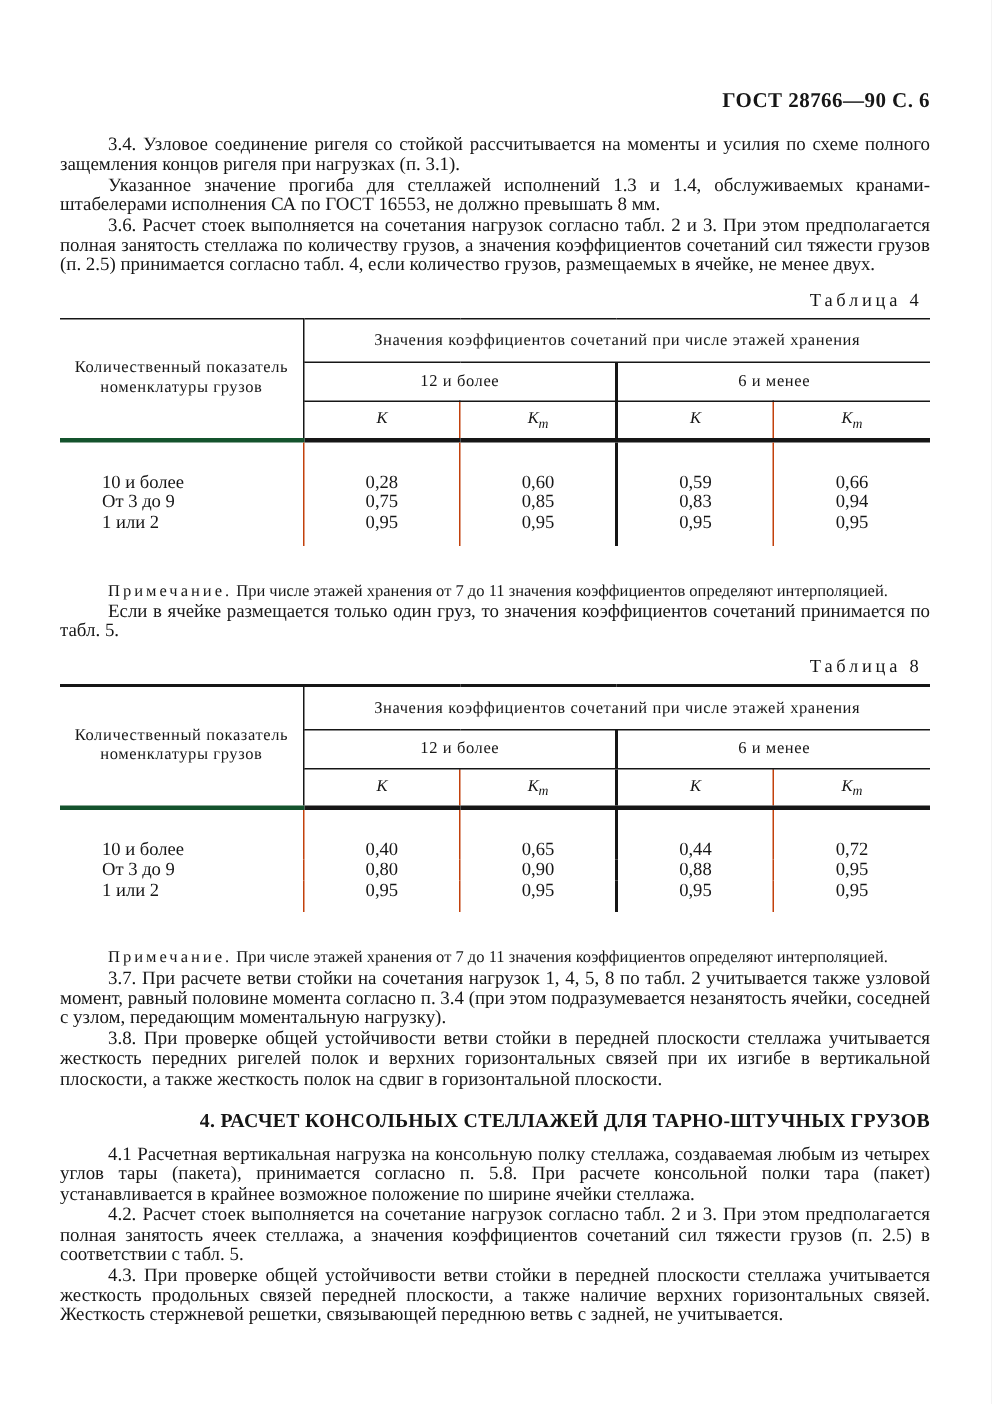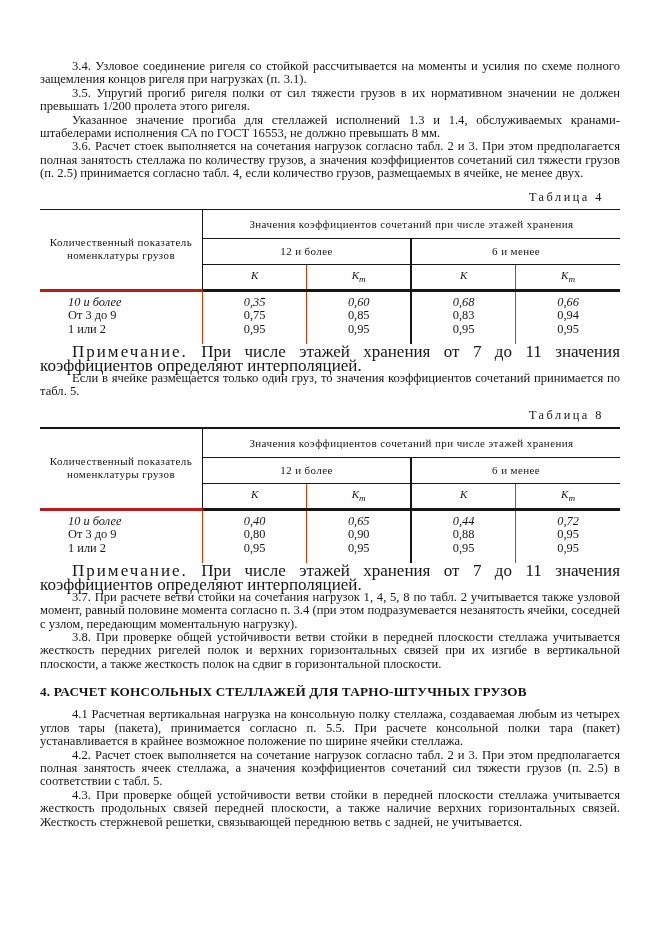--- a/index.html
+++ b/index.html
@@ -22,51 +22,51 @@
     margin:0 0 14px 0;
   }
   p.body {
     margin:0;
     font-size:12.6px;
     line-height:13.4px;
     text-align:justify;
     text-indent:32px;
   }
   p.note {
-    margin:1px 0 0 0;
-    font-size:17px;
+    margin:24px 0 0 0;
+    font-size:11px;
     line-height:13.2px;
     text-align:justify;
     text-indent:32px;
   }
   p.note .note-label { letter-spacing:2px; }
   .spaced-top { margin-top:12px; }
   .table-label {
     text-align:right;
     font-size:12.3px;
     letter-spacing:2.5px;
-    margin:9px 16px 4px 0;
+    margin:9px 5px 4px 0;
   }
   table.gost {
     width:100%;
     border-collapse:collapse;
     table-layout:fixed;
   }
   table.gost.t4 { border-top:1.5px solid #161616; }
   table.gost.t5 { border-top:2.5px solid #161616; }
   table.gost td {
     padding:2px 1px;
     font-size:11px;
     text-align:center;
     vertical-align:middle;
   }
   td.c-col1 {
     width:28%;
     border-right:1.5px solid #161616;
-    border-bottom:3px solid #b91c1c;
+    border-bottom:3px solid #14532d;
     font-size:11px;
     line-height:13px;
     letter-spacing:.4px;
     padding:4px 14px;
   }
   td.c-span {
     border-bottom:1px solid #161616;
     letter-spacing:.4px;
     height:24px;
   }
@@ -85,39 +85,39 @@
   td.vthick { border-left:2.5px solid #161616; }
   tr.data td {
     font-size:12.4px;
     line-height:13.6px;
     padding:0 3px;
   }
   tr.data td.row-label {
     text-align:left;
     padding-left:28px;
   }
-  tr.data.first td { padding-top:4px;font-style:italic; }
+  tr.data.first td { padding-top:20px; }
   tr.data.last td  { padding-bottom:8px; }
   h2.sec {
-    text-align:left;
+    text-align:right;
     font-size:13.2px;
     font-weight:bold;
     letter-spacing:.2px;
     margin:13px 0 8px 0;
     font-family:Liberation Serif, serif;
   }
 </style>
 </head>
 <body>
 
 <div class="page">
 
+  <div class="doc-header">ГОСТ 28766—90 С. 6</div>
 
   <p class="body">3.4. Узловое соединение ригеля со стойкой рассчитывается на моменты и усилия по схеме полного защемления концов ригеля при нагрузках (п. 3.1).</p>
-  <p class="body">3.5. Упругий прогиб ригеля полки от сил тяжести грузов в их нормативном значении не должен превышать 1/200 пролета этого ригеля.</p>
   <p class="body">Указанное значение прогиба для стеллажей исполнений 1.3 и 1.4, обслуживаемых кранами-штабелерами исполнения СА по ГОСТ 16553, не должно превышать 8 мм.</p>
   <p class="body">3.6. Расчет стоек выполняется на сочетания нагрузок согласно табл. 2 и 3. При этом предполагается полная занятость стеллажа по количеству грузов, а значения коэффициентов сочетаний сил тяжести грузов (п. 2.5) принимается согласно табл. 4, если количество грузов, размещаемых в ячейке, не менее двух.</p>
 
   <div class="table-label">Таблица 4</div>
 
   <table class="gost t4">
     <colgroup>
       <col style="width:28%">
         <col style="width:18%">
         <col style="width:18%">
@@ -134,23 +134,23 @@
         <td class="c-group vthick" colspan="2">6 и менее</td>
       </tr>
       <tr>
         <td class="c-sym"><span>К</span><sub></sub></td>
         <td class="c-sym vthin"><span>К</span><sub>т</sub></td>
         <td class="c-sym vthick"><span>К</span><sub></sub></td>
         <td class="c-sym vthin"><span>К</span><sub>т</sub></td>
       </tr>
       <tr class="data first">
         <td class="row-label">10 и более</td>
-        <td class="vthin">0,35</td>
+        <td class="vthin">0,28</td>
         <td class="vthin">0,60</td>
-        <td class="vthick">0,68</td>
+        <td class="vthick">0,59</td>
         <td class="vthin">0,66</td>
       </tr>
       <tr class="data">
         <td class="row-label">От 3 до 9</td>
         <td class="vthin">0,75</td>
         <td class="vthin">0,85</td>
         <td class="vthick">0,83</td>
         <td class="vthin">0,94</td>
       </tr>
       <tr class="data last">
@@ -216,17 +216,17 @@
     </tbody>
   </table>
 
   <p class="note"><span class="note-label">Примечание.</span><span> При числе этажей хранения от 7 до 11 значения коэффициентов определяют интерполяцией.</span></p>
 
   <p class="body spaced-top">3.7. При расчете ветви стойки на сочетания нагрузок 1, 4, 5, 8 по табл. 2 учитывается также узловой момент, равный половине момента согласно п. 3.4 (при этом подразумевается незанятость ячейки, соседней с узлом, передающим моментальную нагрузку).</p>
   <p class="body">3.8. При проверке общей устойчивости ветви стойки в передней плоскости стеллажа учитывается жесткость передних ригелей полок и верхних горизонтальных связей при их изгибе в вертикальной плоскости, а также жесткость полок на сдвиг в горизонтальной плоскости.</p>
 
   <h2 class="sec">4. РАСЧЕТ КОНСОЛЬНЫХ СТЕЛЛАЖЕЙ ДЛЯ ТАРНО-ШТУЧНЫХ ГРУЗОВ</h2>
 
-  <p class="body">4.1 Расчетная вертикальная нагрузка на консольную полку стеллажа, создаваемая любым из четырех углов тары (пакета), принимается согласно п. 5.5. При расчете консольной полки тара (пакет) устанавливается в крайнее возможное положение по ширине ячейки стеллажа.</p>
+  <p class="body">4.1 Расчетная вертикальная нагрузка на консольную полку стеллажа, создаваемая любым из четырех углов тары (пакета), принимается согласно п. 5.8. При расчете консольной полки тара (пакет) устанавливается в крайнее возможное положение по ширине ячейки стеллажа.</p>
   <p class="body">4.2. Расчет стоек выполняется на сочетание нагрузок согласно табл. 2 и 3. При этом предполагается полная занятость ячеек стеллажа, а значения коэффициентов сочетаний сил тяжести грузов (п. 2.5) в соответствии с табл. 5.</p>
   <p class="body">4.3. При проверке общей устойчивости ветви стойки в передней плоскости стеллажа учитывается жесткость продольных связей передней плоскости, а также наличие верхних горизонтальных связей. Жесткость стержневой решетки, связывающей переднюю ветвь с задней, не учитывается.</p>
 
 </div>
 
 </body></html>

